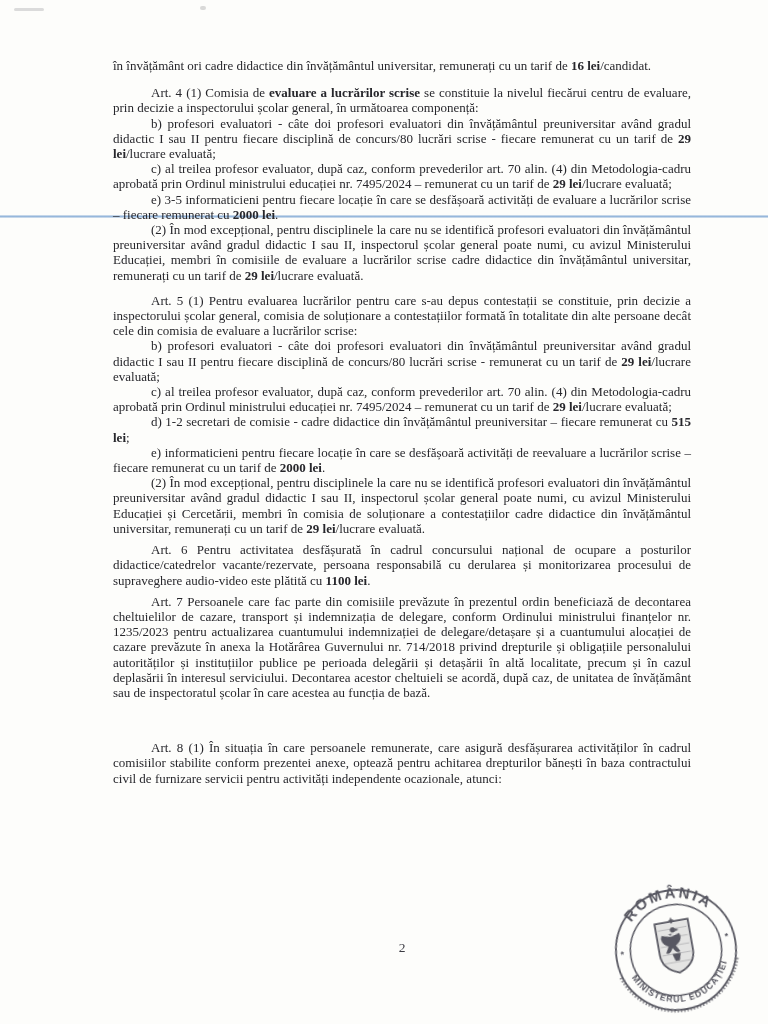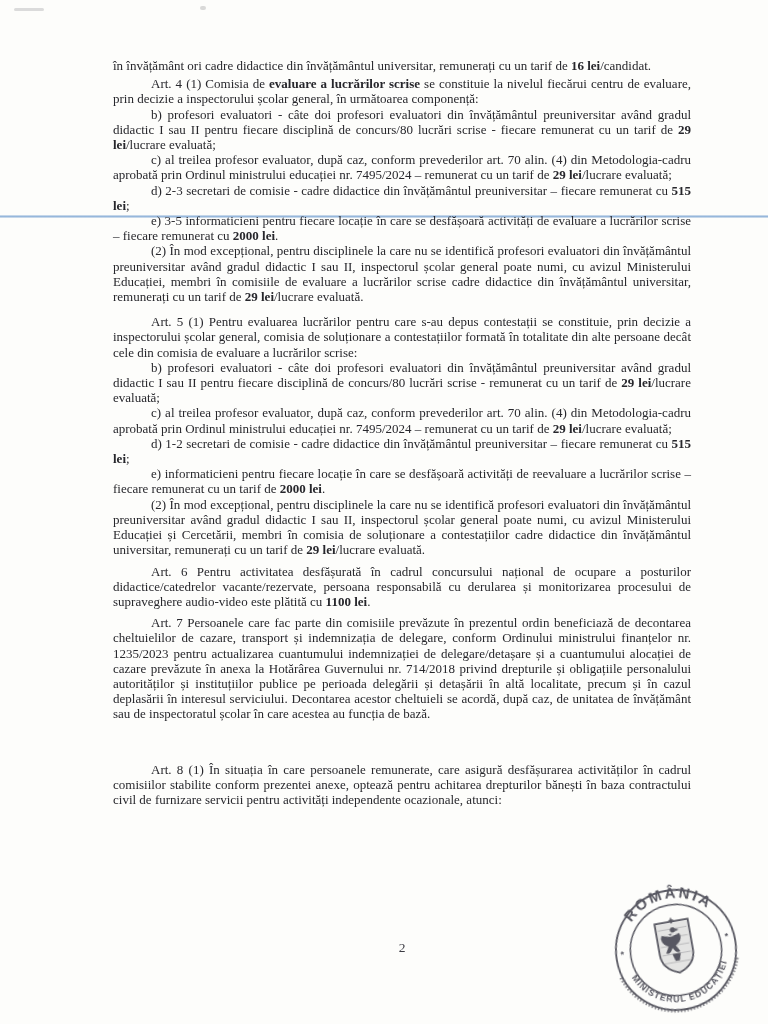--- a/index.html
+++ b/index.html
@@ -22,21 +22,21 @@
   .scan-line { position:absolute; left:0; top:215px; width:768px; height:3px;
     background:linear-gradient(to bottom, rgba(148,180,216,.25), #8fb2d9 45%, rgba(148,180,216,.3)); }
   .body-text {
     position:absolute; left:113px; top:58px; width:578px;
     color:#27272c; font-size:13px; line-height:15.2px;
   }
   .para { text-align:justify; text-indent:38px; }
   .para.no-indent { text-indent:0; }
   .para .b { font-weight:bold; }
   .gap-sm { margin-top:10px; }
-  .gap-md { margin-top:3px; }
+  .gap-md { margin-top:12px; }
   .gap-lg { margin-top:6px; }
   .gap-xl { margin-top:40px; }
   .page-number {
     position:absolute; left:113px; top:940px; width:578px;
     text-align:center; font-size:13.5px; color:#3b3b42;
   }
   .stamp {
     position:absolute; left:610px; top:884px; width:132px; height:132px;
     transform:rotate(-10deg);
     opacity:.88; mix-blend-mode:multiply; filter:blur(.45px);
@@ -54,21 +54,20 @@
 
   <div class="mark-1"></div>
   <div class="mark-2"></div>
   <div class="scan-line"></div>
 
   <div class="body-text">
       <div class="para no-indent"><span>în învățământ ori cadre didactice din învățământul universitar, remunerați cu un tarif de </span><span class="b">16 lei</span><span>/candidat.</span></div>
       <div class="para gap-md"><span>Art. 4  (1) Comisia de </span><span class="b">evaluare a lucrărilor scrise</span><span> se constituie la nivelul fiecărui centru de evaluare, prin decizie a inspectorului școlar general, în următoarea componență:</span></div>
       <div class="para"><span>b) profesori evaluatori - câte doi profesori evaluatori din învățământul preuniversitar având gradul didactic I sau II pentru fiecare disciplină de concurs/80 lucrări scrise - fiecare remunerat cu un tarif de </span><span class="b">29 lei</span><span>/lucrare evaluată;</span></div>
       <div class="para"><span>c) al treilea profesor evaluator, după caz, conform prevederilor art. 70 alin. (4) din Metodologia-cadru aprobată prin Ordinul ministrului educației nr. 7495/2024 – remunerat cu un tarif de </span><span class="b">29 lei</span><span>/lucrare evaluată;</span></div>
-      <div class="para"><span>d) 2-3 secretari de comisie - cadre didactice din învățământul preuniversitar – fiecare remunerat cu </span><span class="b">515 lei</span><span>;</span></div>
       <div class="para"><span>e) 3-5 informaticieni pentru fiecare locație în care se desfășoară activități de evaluare a lucrărilor scrise – fiecare remunerat cu </span><span class="b">2000 lei</span><span>.</span></div>
       <div class="para"><span>(2) În mod excepțional, pentru disciplinele la care nu se identifică profesori evaluatori din învățământul preuniversitar având gradul didactic I sau II, inspectorul școlar general poate numi, cu avizul Ministerului Educației, membri în comisiile de evaluare a lucrărilor scrise cadre didactice din învățământul universitar, remunerați cu un tarif de </span><span class="b">29 lei</span><span>/lucrare evaluată.</span></div>
       <div class="para gap-sm"><span>Art. 5 (1) Pentru evaluarea lucrărilor pentru care s-au depus contestații se constituie, prin decizie a inspectorului școlar general, comisia de soluționare a contestațiilor formată în totalitate din alte persoane decât cele din comisia de evaluare a lucrărilor scrise:</span></div>
       <div class="para"><span>b) profesori evaluatori - câte doi profesori evaluatori din învățământul preuniversitar având gradul didactic I sau II pentru fiecare disciplină de concurs/80 lucrări scrise - remunerat cu un tarif de </span><span class="b">29 lei</span><span>/lucrare evaluată;</span></div>
       <div class="para"><span>c) al treilea profesor evaluator, după caz, conform prevederilor art. 70 alin. (4) din Metodologia-cadru aprobată prin Ordinul ministrului educației nr. 7495/2024 – remunerat cu un tarif de </span><span class="b">29 lei</span><span>/lucrare evaluată;</span></div>
       <div class="para"><span>d) 1-2 secretari de comisie - cadre didactice din învățământul preuniversitar – fiecare remunerat cu </span><span class="b">515 lei</span><span>;</span></div>
       <div class="para"><span>e) informaticieni pentru fiecare locație în care se desfășoară activități de reevaluare a lucrărilor scrise – fiecare remunerat cu un tarif de </span><span class="b">2000 lei</span><span>.</span></div>
       <div class="para"><span>(2) În mod excepțional, pentru disciplinele la care nu se identifică profesori evaluatori din învățământul preuniversitar având gradul didactic I sau II, inspectorul școlar general poate numi, cu avizul Ministerului Educației și Cercetării, membri în comisia de soluționare a contestațiilor cadre didactice din învățământul universitar, remunerați cu un tarif de </span><span class="b">29 lei</span><span>/lucrare evaluată.</span></div>
       <div class="para gap-lg"><span>Art. 6 Pentru activitatea desfășurată în cadrul concursului național de ocupare a posturilor didactice/catedrelor vacante/rezervate, persoana responsabilă cu derularea și monitorizarea procesului de supraveghere audio-video este plătită cu </span><span class="b">1100 lei</span><span>.</span></div>
       <div class="para gap-lg"><span>Art. 7 Persoanele care fac parte din comisiile prevăzute în prezentul ordin beneficiază de decontarea cheltuielilor de cazare, transport și indemnizația de delegare, conform Ordinului ministrului finanțelor nr. 1235/2023 pentru actualizarea cuantumului indemnizației de delegare/detașare și a cuantumului alocației de cazare prevăzute în anexa la Hotărârea Guvernului nr. 714/2018 privind drepturile și obligațiile personalului autorităților și instituțiilor publice pe perioada delegării și detașării în altă localitate, precum și în cazul deplasării în interesul serviciului. Decontarea acestor cheltuieli se acordă, după caz, de unitatea de învățământ sau de inspectoratul școlar în care acestea au funcția de bază.</span></div>

